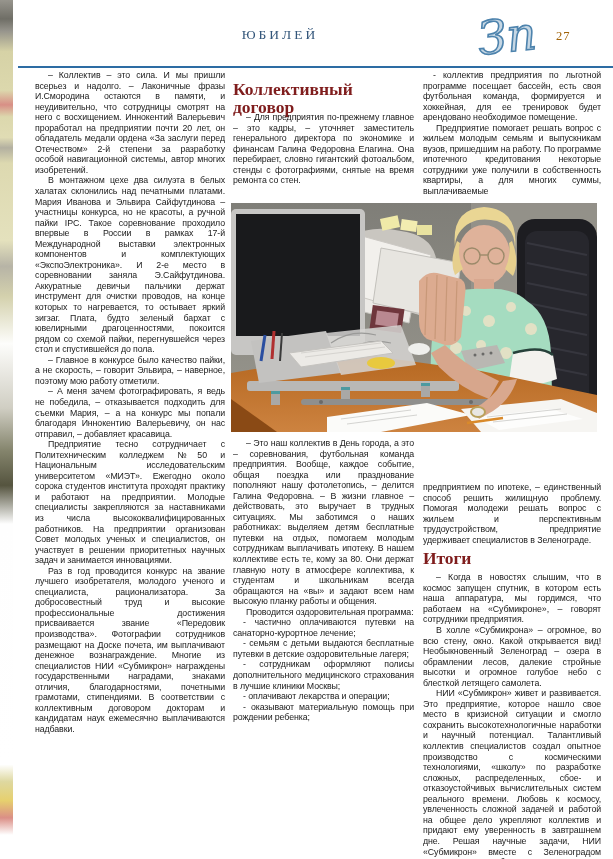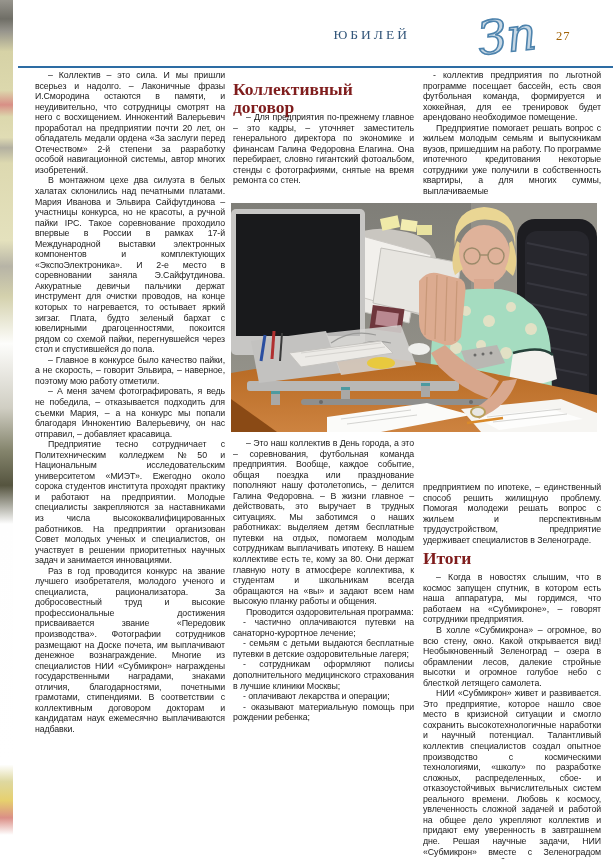--- a/index.html
+++ b/index.html
@@ -21,21 +21,21 @@
       #97958d 0%, #6f6e66 2.2%, #96948c 3.6%,
       #d6d2a6 6%, #dcd8ad 10.5%, #d88f86 12.2%, #dcd8ad 13.6%,
       #e0dcb4 16%, #b3b0a0 17.2%, #ddd9b0 19%,
       #e4e1bd 28%, #b7b4a6 31%, #d4d1ad 34.5%,
       #fdfdfb 40%, #d0cec3 47.5%, #84846c 52.5%, #55543f 56.5%,
       #fefefe 61%, #ffffff 89%,
       #ded8a0 91%, #e6d06e 93.2%, #db8f86 95.2%, #ffffff 97.2%, #ffffff 100%);
   }
   .header-title {
     position: absolute; left: 150px; top: 27px; width: 260px;
-    text-align: right;
+    text-align: center;
     font-family: "Liberation Serif", serif;
     font-size: 13.5px; letter-spacing: 3px;
     color: #33567a;
   }
   .logo { position: absolute; left: 474px; top: 6px; }
   .page-number {
     position: absolute; left: 556px; top: 29px;
     font-family: "Liberation Serif", serif;
     font-size: 12.5px; letter-spacing: 1px; color: #a16207;
   }

